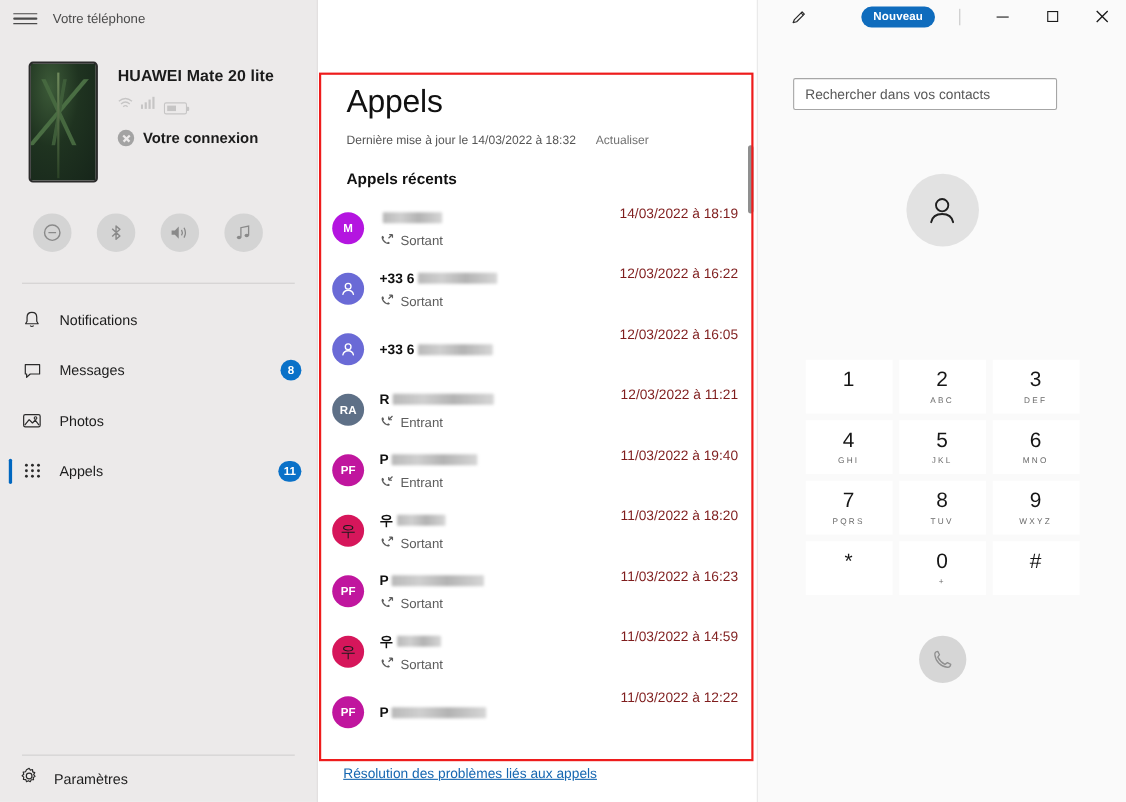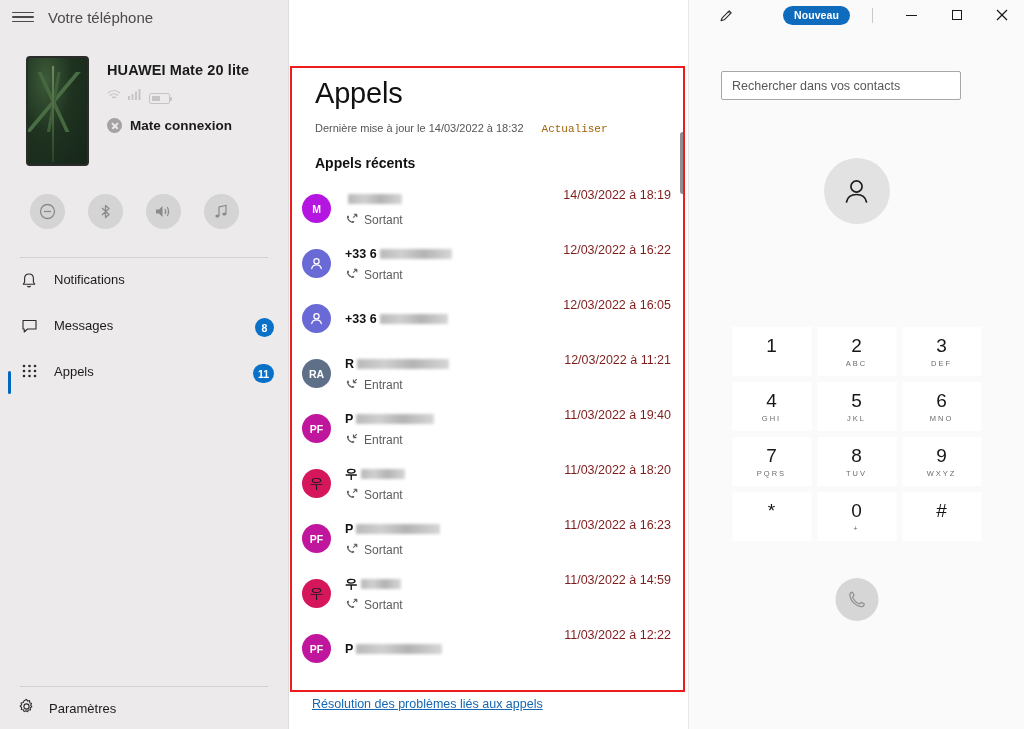--- a/index.html
+++ b/index.html
@@ -29,21 +29,21 @@
     display: flex; align-items: center;
     padding-left: 12px;
     gap: 14px;
   }
   .hamburger {
     width: 22px; height: 16px;
     display: flex; flex-direction: column; justify-content: center; gap: 3px;
     cursor: pointer;
   }
   .hamburger span { display: block; height: 1.6px; background: #4a4a4a; border-radius: 1px; }
-  .sb-title { font-size: 15px; color: #4b4b4b; }
+  .sb-title { font-size: 12px; color: #4b4b4b; }
 
   .phone-card {
     padding: 22px 0 0 26px;
     display: flex;
     gap: 18px;
   }
   .phone-thumb {
     width: 63px; height: 110px;
     border-radius: 4px;
     border: 2px solid #2b2b2b;
@@ -120,21 +120,21 @@
   .qbtn svg { display: block; }
 
   .sb-divider {
     margin: 28px 20px 0 20px;
     height: 1px; background: #d2d0d0;
   }
 
   .nav { padding-top: 14px; }
   .nav-item {
     height: 37px;
-    display: flex; align-items: flex-start;
+    display: flex; align-items: center;
     padding-left: 18px;
     position: relative;
     cursor: pointer;
     margin-bottom: 9px;
   }
   .nav-item .nav-ico {
     width: 22px; display: flex; align-items: center; justify-content: center;
     flex: none;
   }
   .nav-label {
@@ -180,21 +180,21 @@
   .calls-head { padding: 9px 0 0 23px; }
   .calls-title {
     font-size: 29px; color: #111; letter-spacing: -.2px;
   }
   .calls-sub {
     margin-top: 12px;
     display: flex; align-items: baseline; gap: 18px;
     font-size: 11px;
   }
   .calls-sub-text { color: #555; }
-  .calls-refresh { color: #a16207; cursor: pointer; font-family: Liberation Mono, monospace; }
+  .calls-refresh { color: #737373; cursor: pointer; }
   .calls-section {
     margin-top: 20px; font-size: 14px; font-weight: bold; color: #111;
   }
 
   .call-list { margin-top: 10px; }
   .call-row {
     display: flex; align-items: center;
     height: 55px; padding-left: 10px; padding-right: 12px;
     cursor: pointer;
   }
@@ -351,21 +351,21 @@
                 <rect x="0" y="8" width="2" height="4" fill="#9a9a9a"></rect>
                 <rect x="3.5" y="6" width="2" height="6" fill="#9a9a9a"></rect>
                 <rect x="7" y="3.5" width="2" height="8.5" fill="#9a9a9a"></rect>
                 <rect x="10.5" y="1" width="2" height="11" fill="#9a9a9a"></rect>
               </svg>
           </span>
           <span class="ico-batt"></span>
         </div>
         <div class="phone-conn">
           <span class="conn-dot"></span>
-          <span class="conn-text">Mate connexion</span>
+          <span class="conn-text">Votre connexion</span>
         </div>
       </div>
     </div>
 
     <div class="quick-row">
       <div class="qbtn">
         <svg width="19" height="19" viewBox="0 0 19 19">
             <circle cx="9.5" cy="9.5" r="7" stroke="#8a8a8a" stroke-width="1.3" fill="none"></circle>
             <line x1="6" y1="9.5" x2="13" y2="9.5" stroke="#8a8a8a" stroke-width="1.3"></line>
           </svg>
@@ -408,20 +408,30 @@
       <div class="nav-item">
         <span class="nav-ico">
           <svg width="17" height="16" viewBox="0 0 17 16">
               <path d="M2 2.5 L15 2.5 L15 11 L6.5 11 L3.2 14 L3.2 11 L2 11 Z" stroke="#2b2b2b" stroke-width="1.1" fill="none" stroke-linejoin="round"></path>
             </svg>
         </span>
         <span class="nav-label">Messages</span>
         <span class="nav-badge">8</span>
       </div>
 
+      <div class="nav-item">
+        <span class="nav-ico">
+          <svg width="18" height="15" viewBox="0 0 18 15">
+              <rect x="1.5" y="2" width="15" height="11" rx="1.5" stroke="#2b2b2b" stroke-width="1.1" fill="none"></rect>
+              <path d="M2.5 11.5 L6.5 6.5 L9.5 9.5 L12 7 L15.5 11.5" stroke="#2b2b2b" stroke-width="1.1" fill="none" stroke-linejoin="round"></path>
+              <circle cx="12.3" cy="5" r="1.2" stroke="#2b2b2b" stroke-width="1" fill="none"></circle>
+            </svg>
+        </span>
+        <span class="nav-label">Photos</span>
+      </div>
 
       <div class="nav-item active">
         <span class="nav-ico">
           <svg width="15" height="16" viewBox="0 0 15 16">
               <g fill="#2b2b2b">
                 <circle cx="2" cy="2" r="1.3"></circle>
                 <circle cx="7.5" cy="2" r="1.3"></circle>
                 <circle cx="13" cy="2" r="1.3"></circle>
                 <circle cx="2" cy="7" r="1.3"></circle>
                 <circle cx="7.5" cy="7" r="1.3"></circle>

